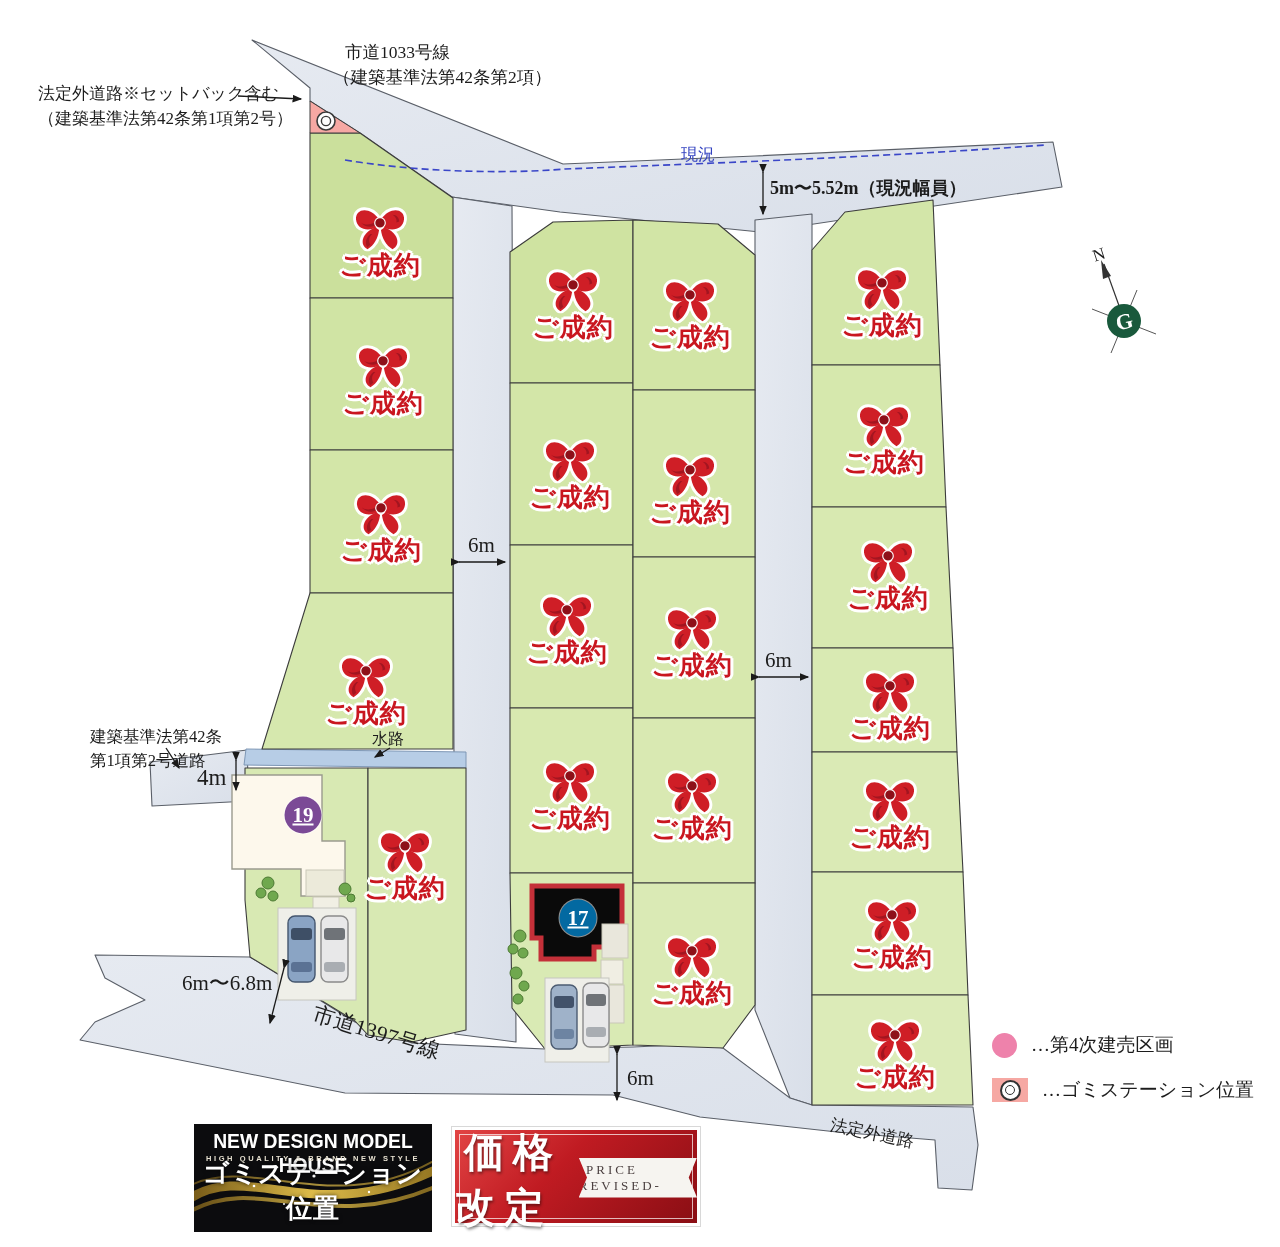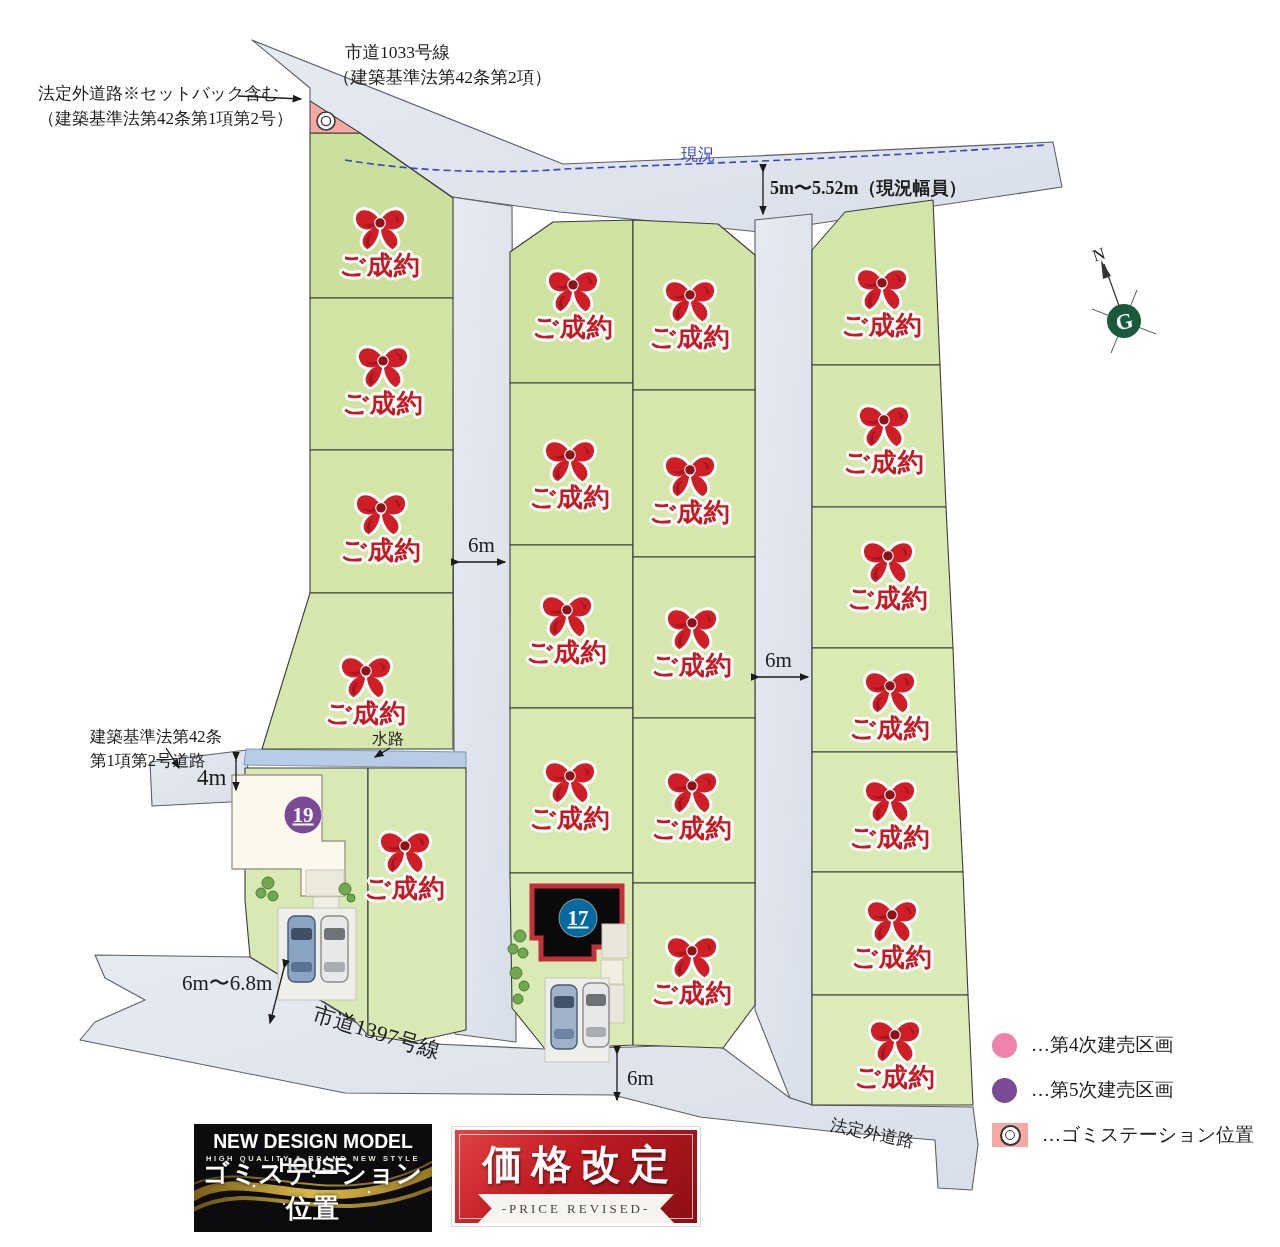--- a/index.html
+++ b/index.html
@@ -37,21 +37,21 @@
   #model-badge .t2{position:absolute;left:0;right:0;top:30px;text-align:center;color:#e8e2d2;
         font:700 7.5px "Liberation Sans",sans-serif;letter-spacing:2.6px;}
   #model-badge .t3{position:absolute;left:0;right:0;bottom:6px;text-align:center;color:#fff;
         font:900 26px "Liberation Sans",sans-serif;letter-spacing:1px;
         text-shadow:0 0 4px rgba(0,0,0,.8);}
   
   #price-badge{position:absolute;left:452px;top:1127px;width:248px;height:99px;background:#fff;
                padding:3px;box-sizing:border-box;box-shadow:0 0 0 1px #d8d8d8;}
   #price-badge .inner{position:relative;width:100%;height:100%;
       background:linear-gradient(135deg,#e24444 0%,#c01b22 42%,#8a0e14 100%);
-      display:flex;flex-direction:column;align-items:center;}
+      display:flex;flex-direction:row;align-items:center;}
   #price-badge .frame{position:absolute;inset:4px;border:1px solid rgba(255,255,255,.7);}
   #price-badge .t1{margin-top:7px;color:#fff;font:700 40px "Liberation Serif",serif;
       letter-spacing:9px;text-indent:9px;text-shadow:1px 2px 3px rgba(0,0,0,.45);}
   #price-badge .banner{position:relative;margin-top:2px;width:196px;height:40px;background:#f6f4f0;
       clip-path:polygon(0 0,100% 0,93% 50%,100% 100%,0 100%,7% 50%);
       display:flex;align-items:center;justify-content:center;}
   #price-badge .banner span{color:#4a3f3f;font:13px "Liberation Serif",serif;letter-spacing:3px;}
 </style>
 </head>
 <body>
@@ -231,24 +231,20 @@
 <div class="lbl serif" style="left:833px;top:1113px;font-size:17px;transform:rotate(12deg);transform-origin:left top;">法定外道路</div>
 
 <div class="lbl serif" style="left:1093px;top:243px;font-size:17px;transform:rotate(-18deg);">N</div>
 
 <div id="legend">
       <div class="leg-row">
         <div class="leg-dot" style="background: rgb(238, 130, 171);"></div>
         <div class="leg-txt">…第4次建売区画</div>
       </div>
       <div class="leg-row">
-        <div class="leg-dot" style="background: rgb(123, 74, 150);"></div>
-        <div class="leg-txt">…第5次建売区画</div>
-      </div>
-      <div class="leg-row">
         <div class="leg-gomi" style="background: rgb(246, 168, 163);">
           <div class="o1">
             <div class="o2"></div>
           </div>
         </div>
         <div class="leg-txt">…ゴミステーション位置</div>
       </div>
     </div>
 
 <div id="model-badge">

